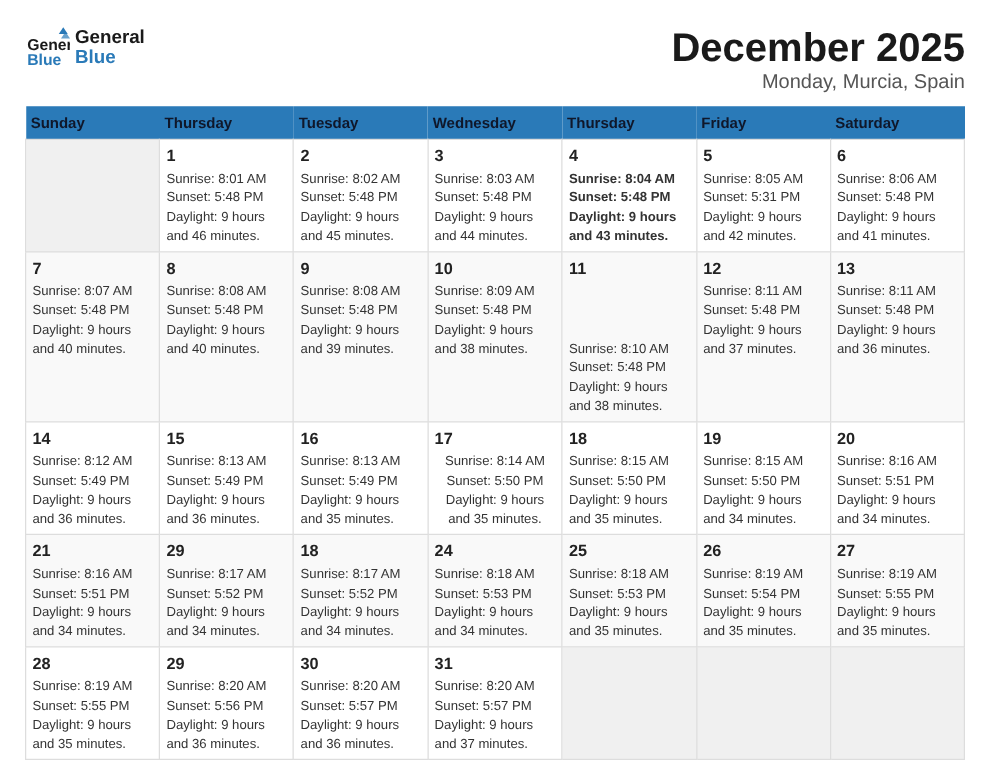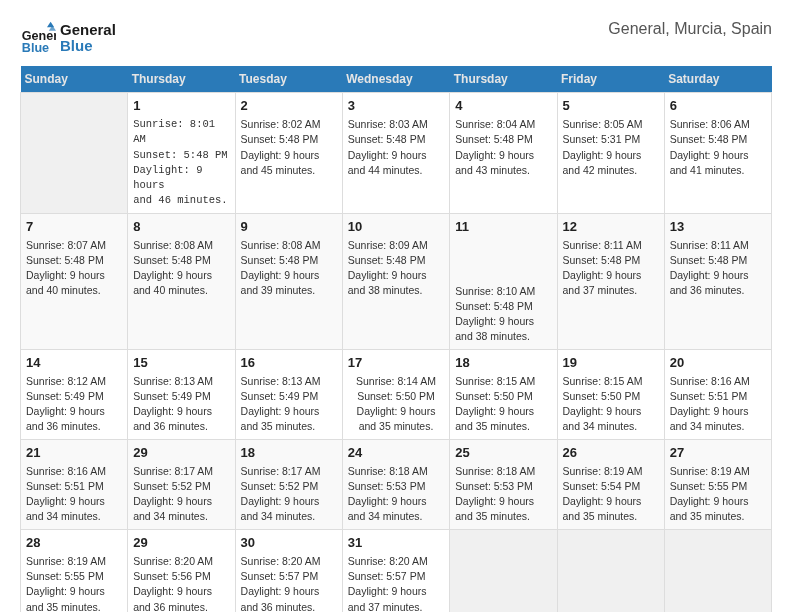--- a/index.html
+++ b/index.html
@@ -37,21 +37,21 @@
       font-size: 16px;
       color: #555;
     }
     .calendar {
       width: 100%;
       border-collapse: collapse;
       font-size: 11px;
     }
     .calendar th {
       background: #2a7ab8;
-      color: #e5e5e5;
+      color: #0f172a;
       padding: 6px 4px;
       text-align: left;
       font-size: 12px;
       font-weight: bold;
     }
     .calendar td {
       border: 1px solid #ddd;
       vertical-align: top;
       padding: 4px 5px;
       width: 108px;
@@ -90,63 +90,64 @@
       <text x="2" y="36" font-size="14" font-weight="bold" fill="#2a7ab8">Blue</text>
       <polygon points="30,8 38,8 34,2" fill="#2a7ab8"></polygon>
       <polygon points="32,12 40,12 36,6" fill="#2a7ab8" opacity="0.7"></polygon>
     </svg>
     <div style="line-height:1.1">
       <div style="font-size:15px;font-weight:bold;color:#1a1a1a;">General</div>
       <div style="font-size:15px;font-weight:bold;color:#2a7ab8;">Blue</div>
     </div>
   </div>
   <div class="title-section">
-    <div class="location">General, Murcia, Spain</div>
+    <div class="month-year">December 2025</div>
+    <div class="location">Monday, Murcia, Spain</div>
   </div>
 </div>
 
 <table class="calendar">
   <thead>
     <tr>
     <th>Sunday</th>
         <th>Thursday</th>
         <th>Tuesday</th>
         <th>Wednesday</th>
         <th>Thursday</th>
         <th>Friday</th>
         <th>Saturday</th>
       </tr>
   </thead>
   <tbody id="calendar-body">
   <tr>
         <td class="empty-cell"></td>
         <td>
           <span class="day-num">1</span>
-          <div class="day-info" style="white-space: pre-line; font-family: Liberation Mono, monospace;">Sunrise: 8:01 AM
+          <div class="day-info" style="white-space: pre-line;">Sunrise: 8:01 AM
 Sunset: 5:48 PM
 Daylight: 9 hours
 and 46 minutes.</div>
         </td>
         <td>
           <span class="day-num">2</span>
           <div class="day-info" style="white-space: pre-line;">Sunrise: 8:02 AM
 Sunset: 5:48 PM
 Daylight: 9 hours
 and 45 minutes.</div>
         </td>
         <td>
           <span class="day-num">3</span>
           <div class="day-info" style="white-space: pre-line;">Sunrise: 8:03 AM
 Sunset: 5:48 PM
 Daylight: 9 hours
 and 44 minutes.</div>
         </td>
         <td>
           <span class="day-num">4</span>
-          <div class="day-info" style="white-space: pre-line;">Sunrise: 8:04 AM
+          <div class="day-info" style="white-space: pre-line; font-weight: bold;">Sunrise: 8:04 AM
 Sunset: 5:48 PM
 Daylight: 9 hours
 and 43 minutes.</div>
         </td>
         <td>
           <span class="day-num">5</span>
           <div class="day-info" style="white-space: pre-line;">Sunrise: 8:05 AM
 Sunset: 5:31 PM
 Daylight: 9 hours
 and 42 minutes.</div>

